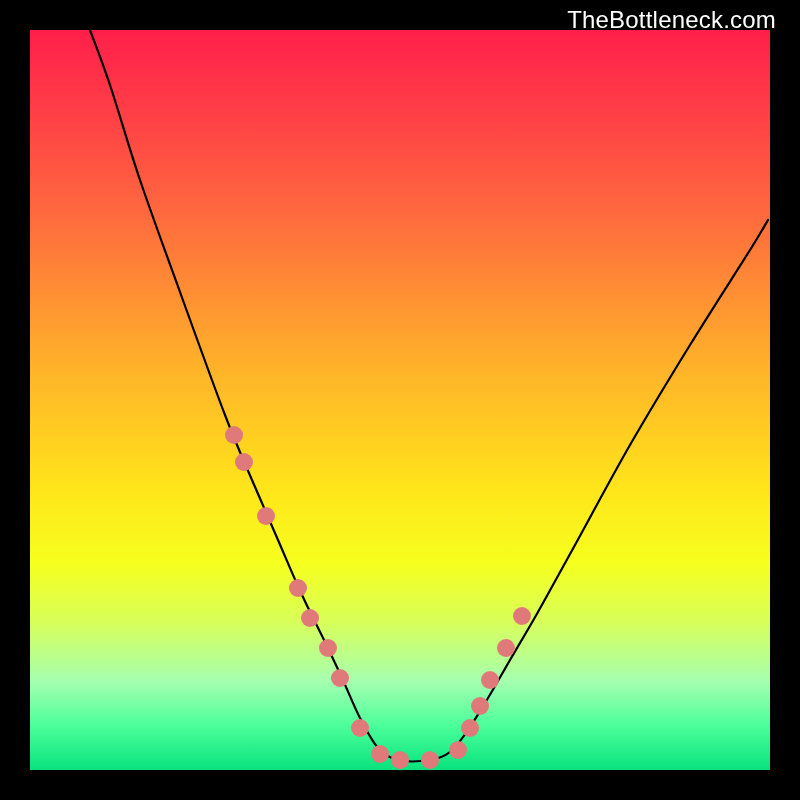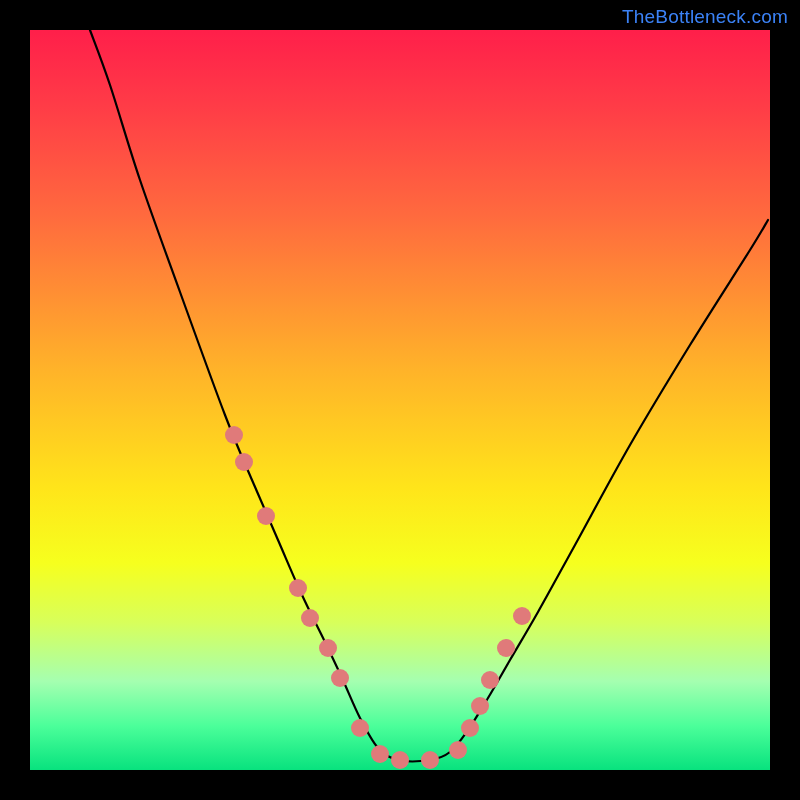--- a/index.html
+++ b/index.html
@@ -35,23 +35,23 @@
       #f6ff1e 72%,
       #d8ff5a 80%,
       #a5ffb0 88%,
       #4cff9a 94%,
       #08e27e 100%
     );
   }
   .attribution {
     position: absolute;
     top: 6px;
-    right: 12px;
-    color: #3b82f6;
-    font-size: 19px;
+    right: 24px;
+    color: #ffffff;
+    font-size: 24px;
     font-weight: 500;
     letter-spacing: 0.2px;
   }
   .curve-svg {
     position: absolute;
     top: 30px;
     left: 30px;
     width: 740px;
     height: 740px;
   }

